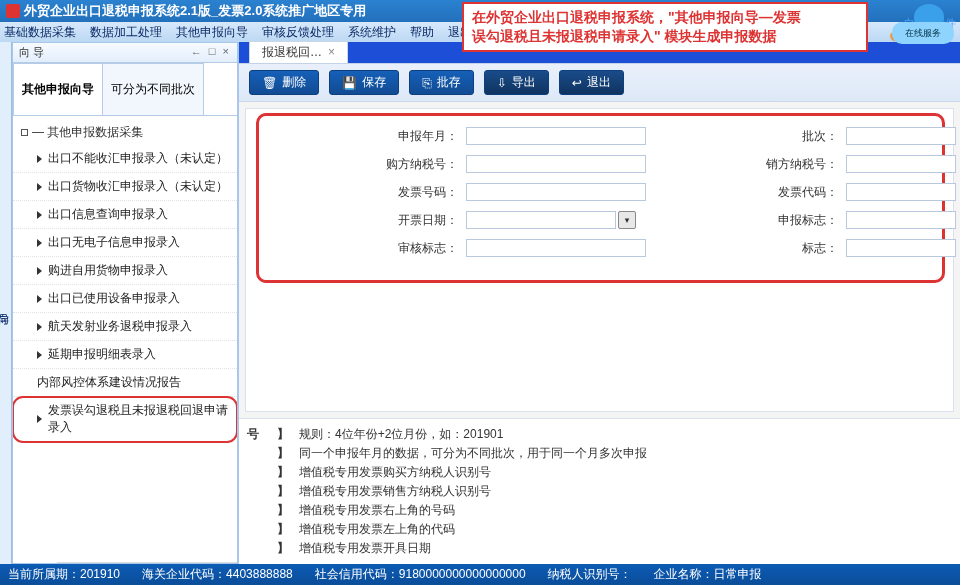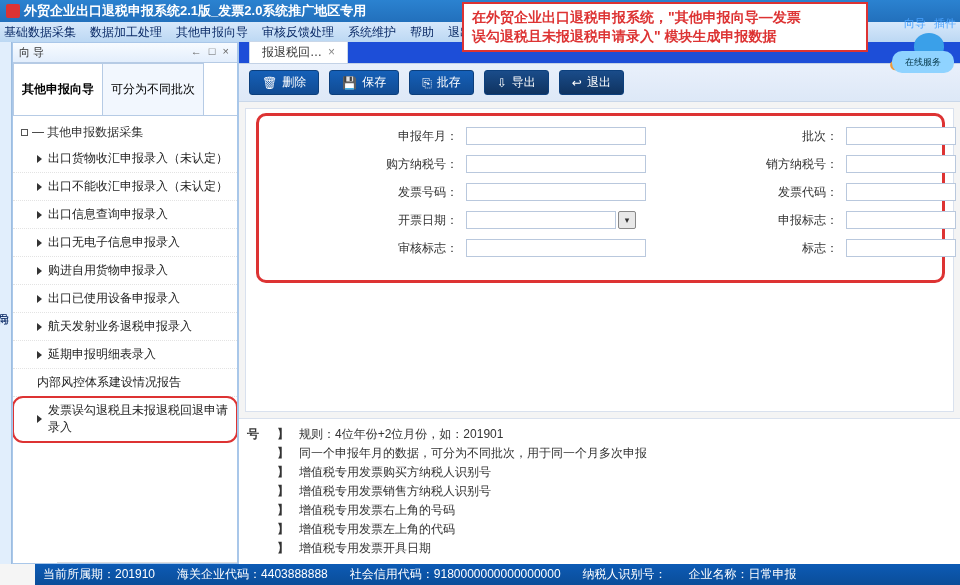--- a/index.html
+++ b/index.html
@@ -35,22 +35,22 @@
   .formgrid { position:absolute; top:18px; left:140px; display:grid; grid-template-columns: 80px 180px 120px 80px 110px; row-gap:10px; align-items:center; font-size:12px; color:#333;}
   .flab { text-align:right; padding-right:8px; }
   .finp { border:1px solid #b9c8dd; height:18px; background:#fff; }
   .finpdate { display:flex; align-items:center; gap:2px;}
   .finpdate .dd { width:150px; height:18px; border:1px solid #b9c8dd; }
   .finpdate .ddbtn { width:18px; height:18px; border:1px solid #888; border-radius:2px; background:#e8e8e8; display:flex; align-items:center; justify-content:center; font-size:9px;}
   .gap { }
   .rules { background:#fff; border-top:1px solid #d9e1ee; padding:6px 8px; font-size:12px; color:#333;}
   .rules .row { display:flex; gap:10px; align-items:flex-start; padding:1px 0;}
   .rules .lab { width:20px; font-weight:bold; }
-  .statusbar { background:linear-gradient(#0d5bb5,#0a4d99); color:#fff; height:21px; display:flex; align-items:center; font-size:12px; padding:0 8px; gap:22px;margin-left:35px;}
-  .mascot { position:absolute; top:33px; right:6px; width:68px; height:56px; }
+  .statusbar { background:linear-gradient(#0d5bb5,#0a4d99); color:#fff; height:21px; display:flex; align-items:center; font-size:12px; padding:0 8px; gap:22px;}
+  .mascot { position:absolute; top:4px; right:6px; width:68px; height:56px; }
   .mascot .cloud { position:absolute; right:0; top:18px; width:62px; height:22px; background:#8fd3ff; border-radius:10px; font-size:9px; color:#034; display:flex; align-items:center; justify-content:center;}
   .mascot .head { position:absolute; right:10px; top:0; width:30px; height:26px; background:#3aa0e9; border-radius:50% 50% 45% 45%;}
   .mascot .arm { position:absolute; right:40px; top:26px; width:24px; height:10px; background:#eb9a3a; border-radius:5px; transform:rotate(-10deg);}
   .annot { position:absolute; top:2px; right:92px; border:2px solid #d33; background:#fff; color:#d33; padding:4px 8px; font-size:14px; font-weight:bold; line-height:1.35; width:406px;}
   .topicons { position:absolute; top:16px; right:4px; color:#4aa3ff; font-size:11px; display:flex; gap:8px;}
 </style>
 </head>
 <body>
 
 <div class="titlebar">
@@ -95,25 +95,25 @@
       <div class="tab active">其他申报向导</div>
       <div class="tab">可分为不同批次</div>
     </div>
     <div class="wizbody">
       <div class="treehdr">
         <span class="box"></span>
         <span>—   其他申报数据采集</span>
       </div>
       <div class="item">
           <span class="arrow"></span>
+          <span>出口不能收汇申报录入（未认定）</span>
+        </div>
+      <div class="item">
+          <span class="arrow"></span>
           <span>出口货物收汇申报录入（未认定）</span>
-        </div>
-      <div class="item">
-          <span class="arrow"></span>
-          <span>出口不能收汇申报录入（未认定）</span>
         </div>
       <div class="item">
           <span class="arrow"></span>
           <span>出口信息查询申报录入</span>
         </div>
       <div class="item">
           <span class="arrow"></span>
           <span>出口无电子信息申报录入</span>
         </div>
       <div class="item">

